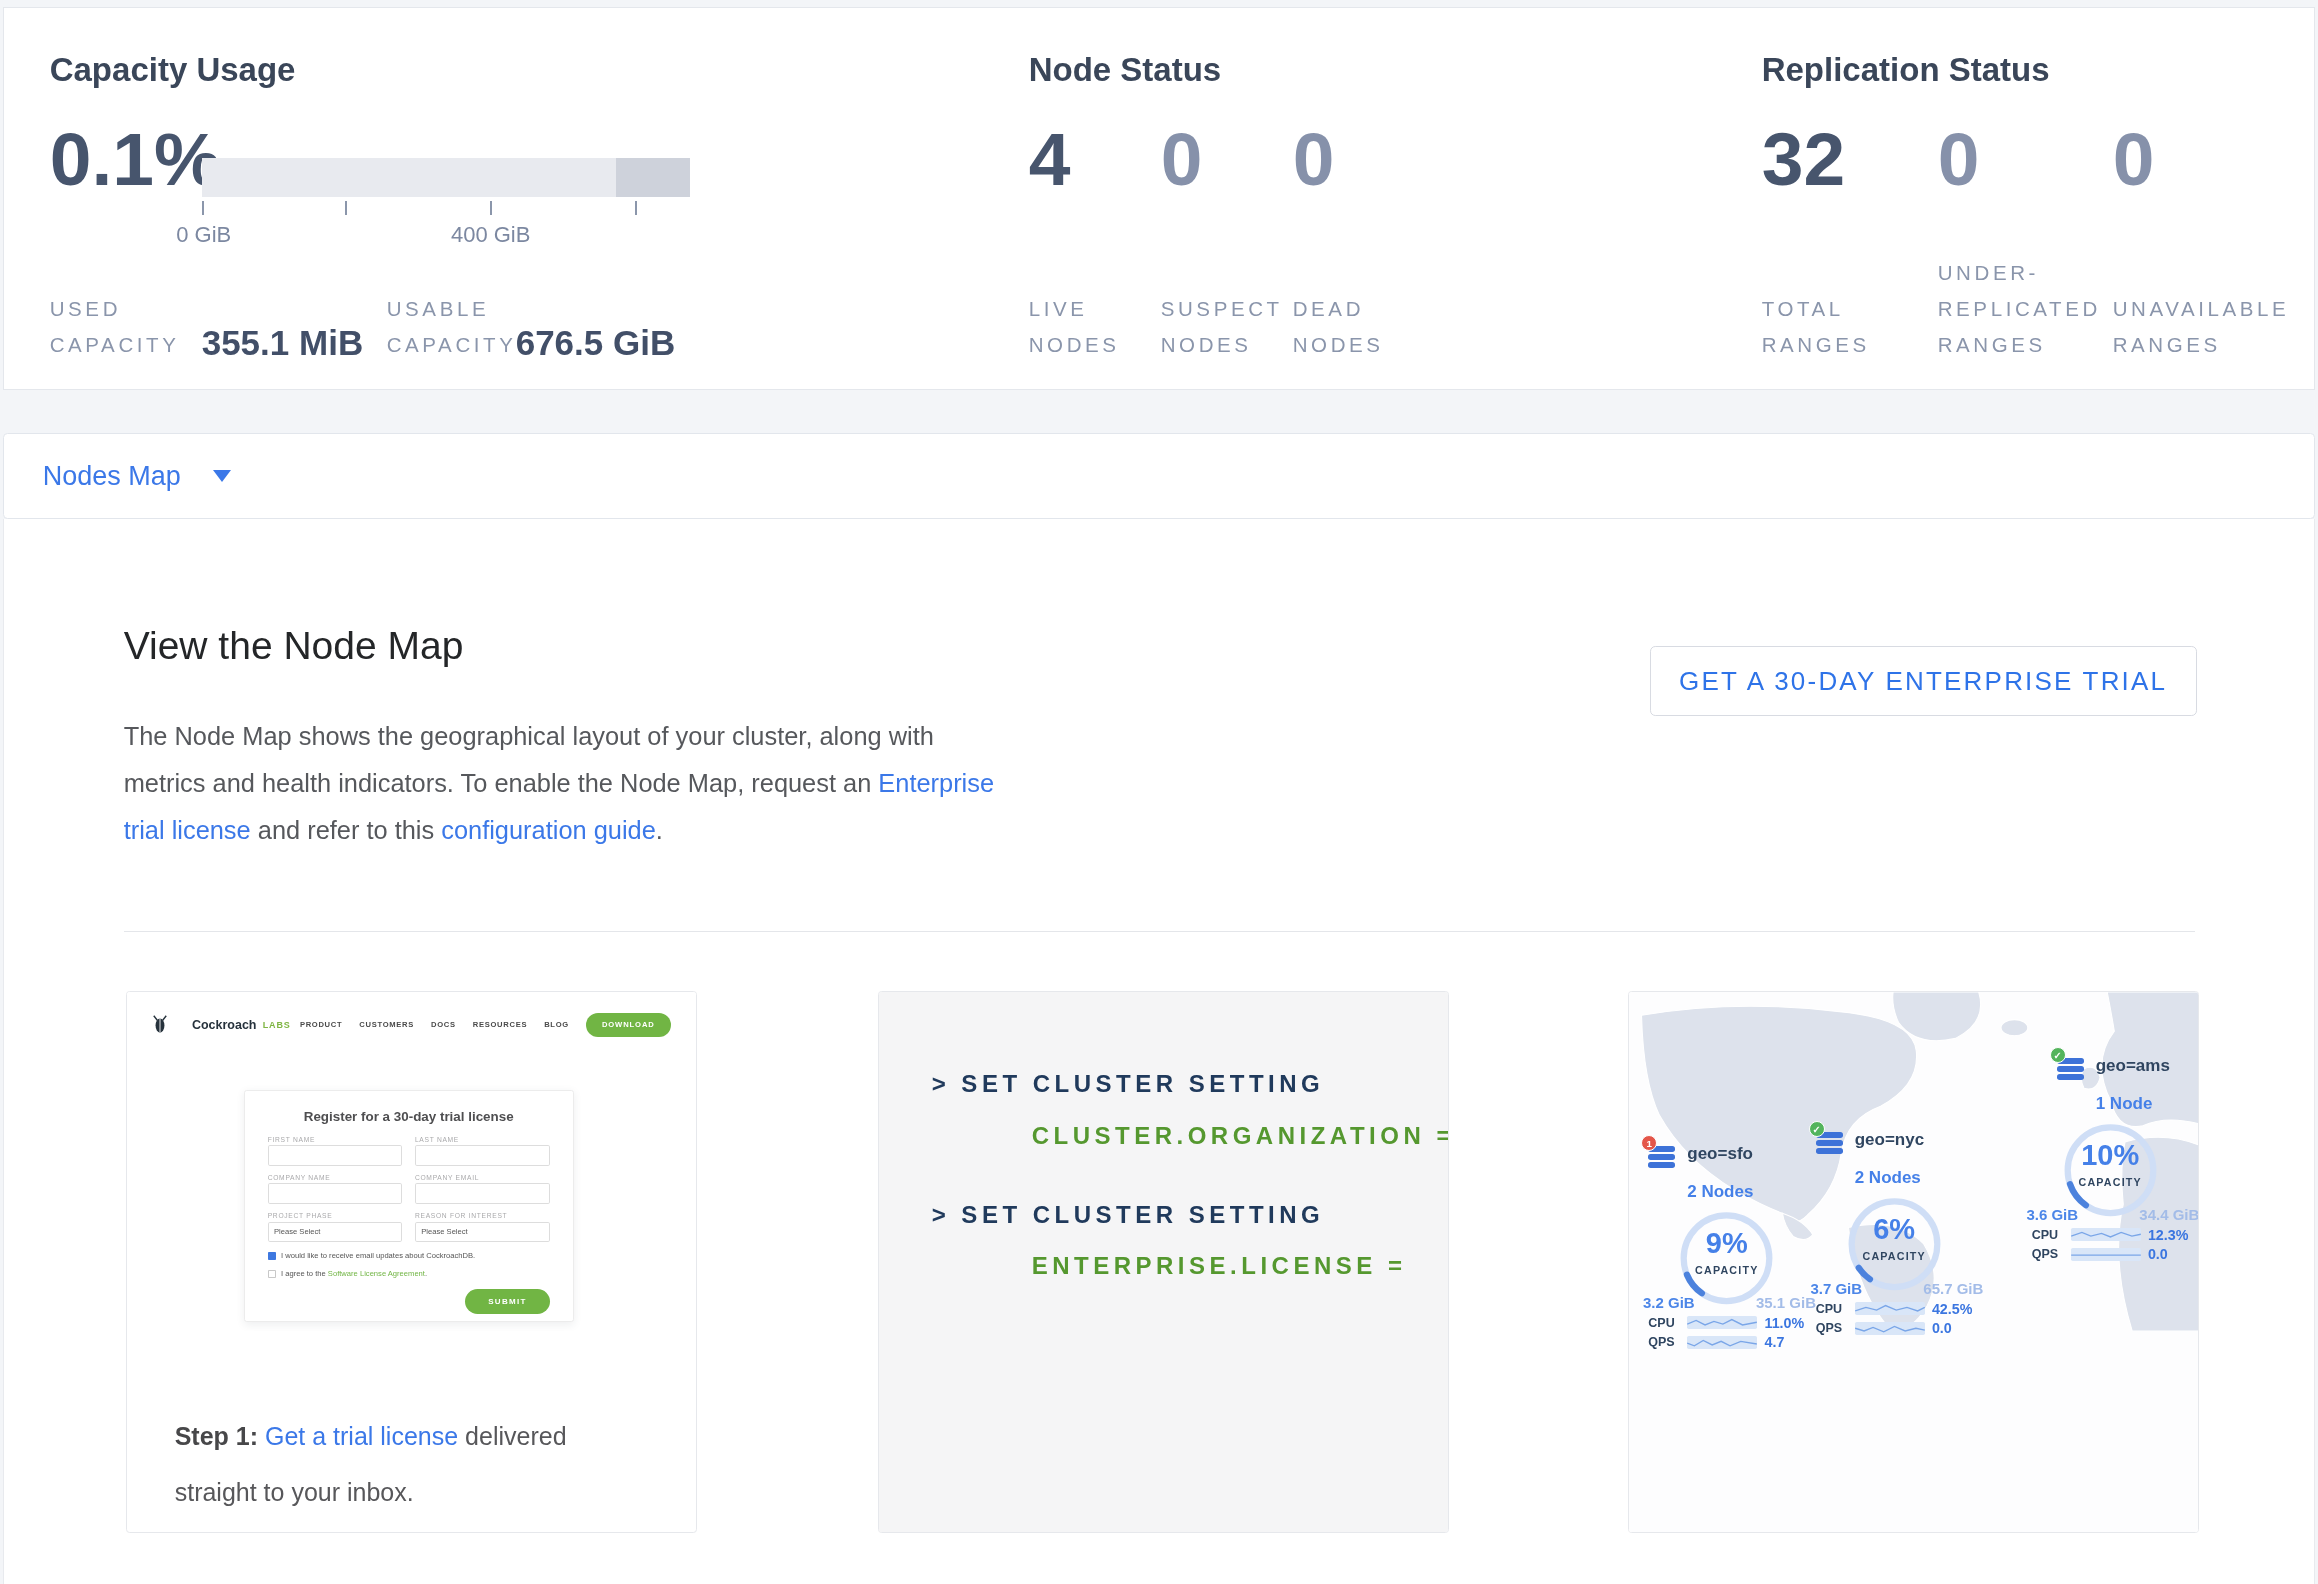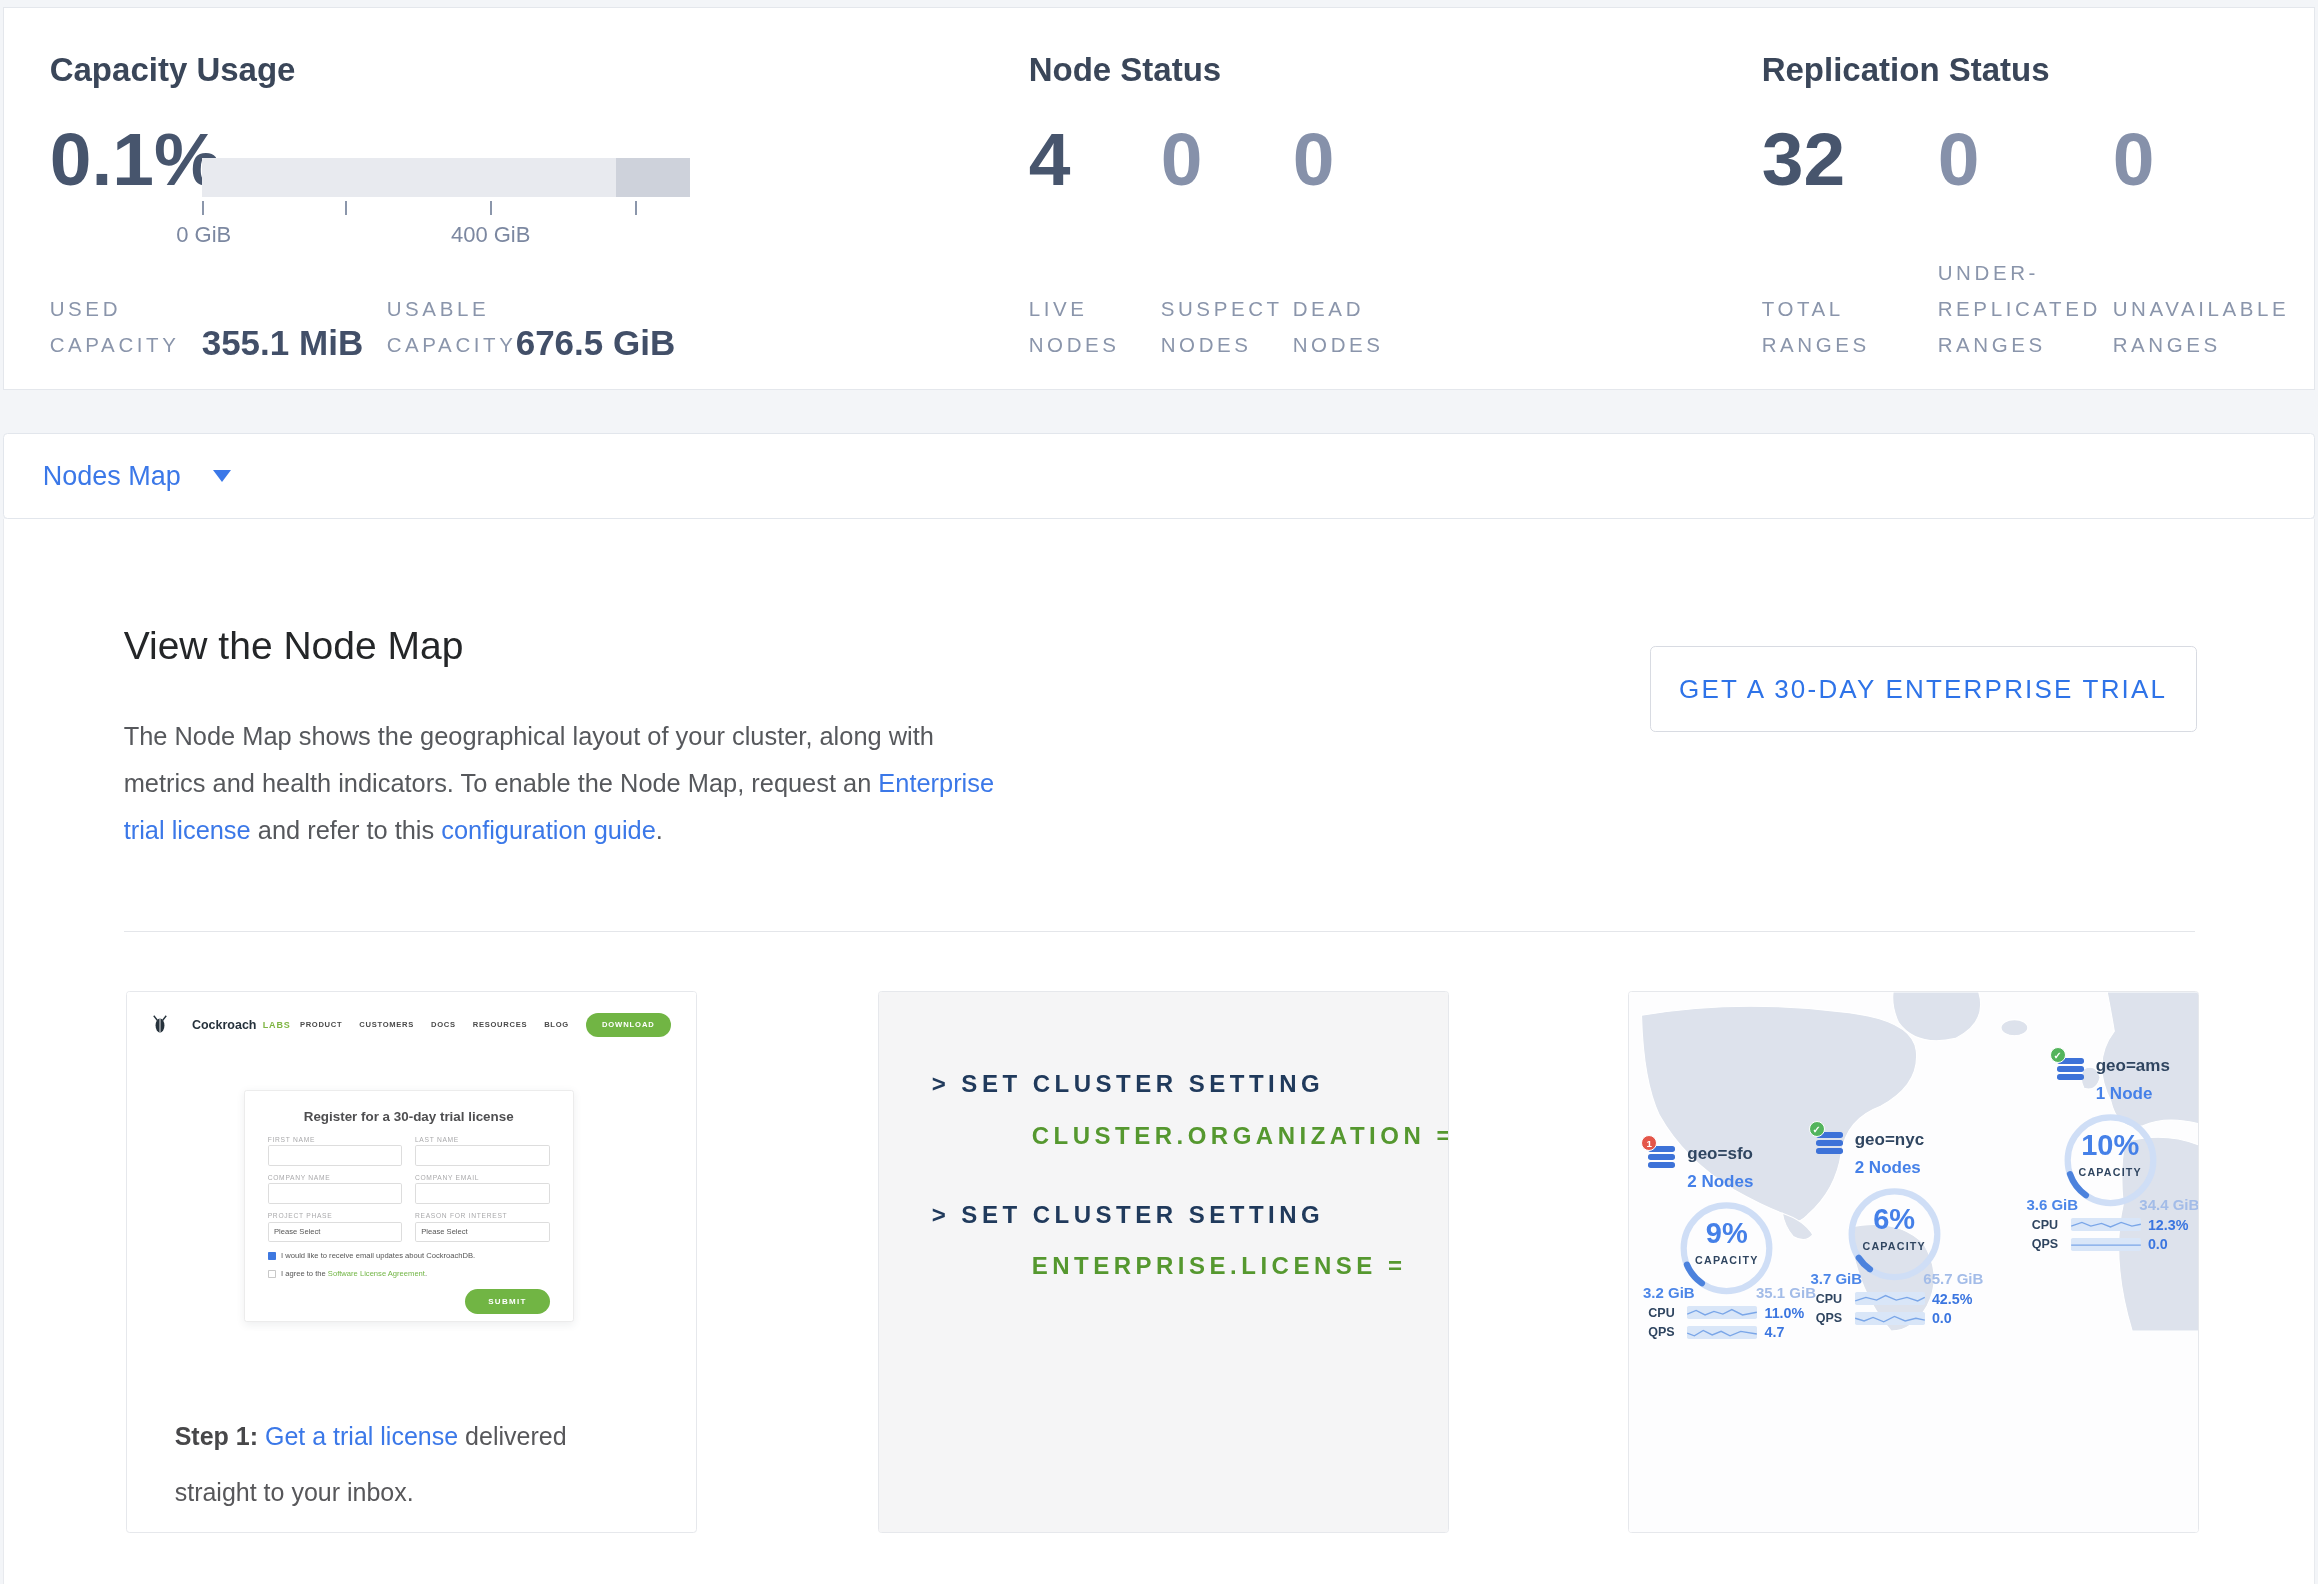--- a/index.html
+++ b/index.html
@@ -30,21 +30,21 @@
   .tri-down { width:0; height:0; margin-left:32px; border-left:9.8px solid transparent;
               border-right:9.8px solid transparent; border-top:12.5px solid #3b78e8; }
 
   
   #main-panel { left:2.7px; right:2.7px; top:519px; bottom:0;
                 border-left:0.9px solid #e8eaee; border-right:0.9px solid #e8eaee; background:#fff; }
   #page-heading { position:absolute; left:120px; top:105px; font-size:39px; font-weight:500; color:#242628; }
   #intro-para { position:absolute; left:120px; top:194px; width:891px; font-size:25.4px;
                 line-height:47px; color:#56585c; }
   a.lnk { color:#3b78e8; text-decoration:none; cursor:pointer; }
-  #trial-button { position:absolute; left:1646px; top:127px; width:547px; height:86px; background:#fff;
+  #trial-button { position:absolute; left:1646px; top:127px; width:547px; height:70px; background:#fff;
                   border:1.3px solid #d8dbe2; border-radius:5.3px; font-size:26px; letter-spacing:2.2px;
                   color:#2e73e8; font-weight:500; display:flex; align-items:center; justify-content:center;
                   font-family:"Liberation Sans", sans-serif; cursor:pointer; }
   #divider { position:absolute; left:120px; right:119px; top:412px; height:0.9px; background:#e4e6ea; }
 
   
   .card { position:absolute; top:472px; width:571px; height:542px; border:0.9px solid #e6e8ec;
           border-radius:3.6px; background:#fff; overflow:hidden; }
   #card-1 { left:122px; } #card-2 { left:874px; } #card-3 { left:1624px; }
   .card-media { position:relative; width:100%; height:339px; overflow:hidden; }
@@ -92,21 +92,21 @@
   .mapbox svg.world { position:absolute; left:0; top:0; }
   .marker { position:absolute; width:169px; }
   .marker-head { display:flex; gap:9px; align-items:flex-start; }
   .db-wrap { position:relative; width:30px; height:27px; flex:none; }
   .db-disc { width:27px; height:6.2px; background:#3d72d8; border-radius:2.7px; margin-top:1.8px; }
   .badge { position:absolute; left:-7.1px; top:-9px; width:16px; height:16px; border-radius:50%;
            color:#fff; font-size:9.8px; font-weight:700; display:flex; align-items:center;
            justify-content:center; border:1.8px solid #fff; }
   .badge.ok { background:#53b45c; } .badge.err { background:#e4564a; }
   .geo-name { font-size:17px; font-weight:700; color:#2f4560; }
-  .geo-nodes { font-size:17px; font-weight:600; color:#4580e8; margin-top:8px; }
+  .geo-nodes { font-size:17px; font-weight:600; color:#4580e8; margin-top:18px; }
   .gauge { position:relative; width:157px; height:102px; margin-top:7.1px; }
   .gauge .pct { position:absolute; left:0; right:0; top:18px; text-align:center; font-size:29px;
                 font-weight:700; color:#4580e8; }
   .gauge .cap { position:absolute; left:0; right:0; top:55px; text-align:center; font-size:10.7px;
                 font-weight:700; color:#2f4560; letter-spacing:1.2px; }
   .gib-row { position:absolute; left:-5.3px; right:-10.7px; bottom:0; display:flex; justify-content:space-between;gap:29px; }
   .gib-used { font-size:15px; font-weight:600; color:#4c86e8; }
   .gib-total { font-size:15px; font-weight:600; color:#a3bce8; }
   .metric-row { display:flex; align-items:center; gap:7.1px; margin-top:3.6px; width:166px; }
   .metric-label { font-size:12.5px; font-weight:700; color:#2f4560; width:32px; }

